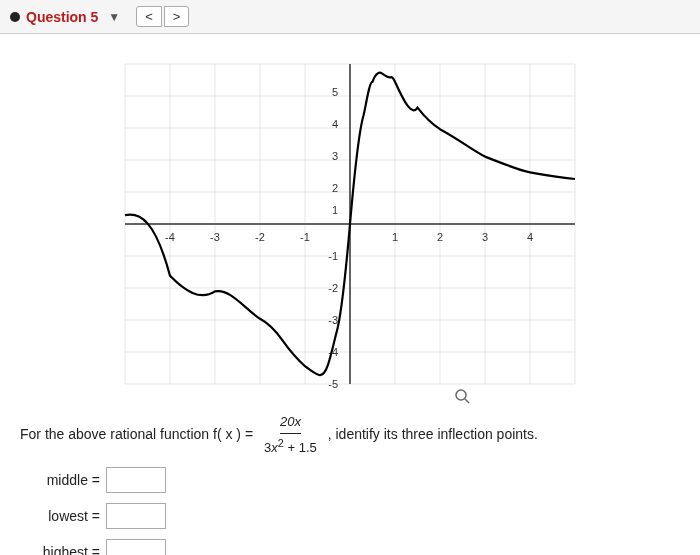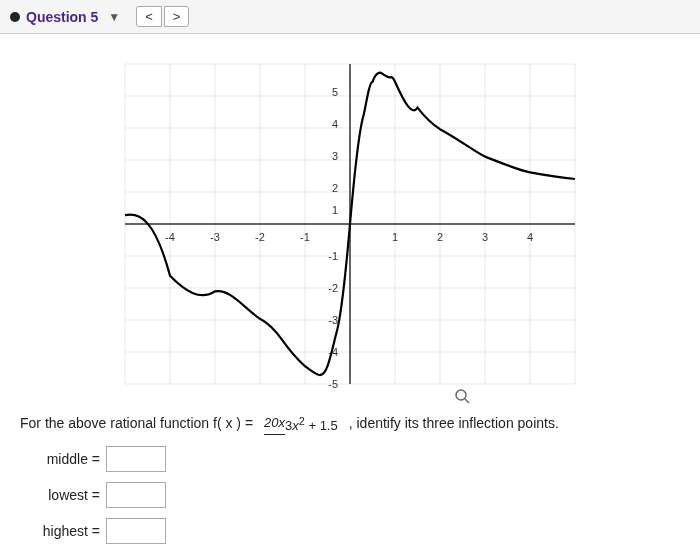--- a/index.html
+++ b/index.html
@@ -22,21 +22,21 @@
     }
     .question-dot {
       width: 10px; height: 10px;
       background: #222;
       border-radius: 50%;
       flex-shrink: 0;
     }
     .question-label {
       font-size: 14px;
       font-weight: bold;
-      color: #4c1d95;
+      color: #b91c1c;
     }
     .header-chevron {
       font-size: 12px;
       color: #555;
       cursor: pointer;
       padding: 2px 4px;
     }
     .header-nav {
       display: flex;
       align-items: center;
@@ -77,21 +77,21 @@
       margin: 8px 20px 4px 20px;
       line-height: 1.5;
       display: flex;
       align-items: center;
       flex-wrap: wrap;
       gap: 8px;
       width: 660px;
     }
     .fraction {
       display: inline-flex;
-      flex-direction: row;
+      flex-direction: column;
       align-items: center;
       font-size: 13px;
       vertical-align: middle;
       margin: 0 3px;
     }
     .fraction-num {
       border-bottom: 1px solid #222;
       padding-bottom: 1px;
       white-space: nowrap;
     }

